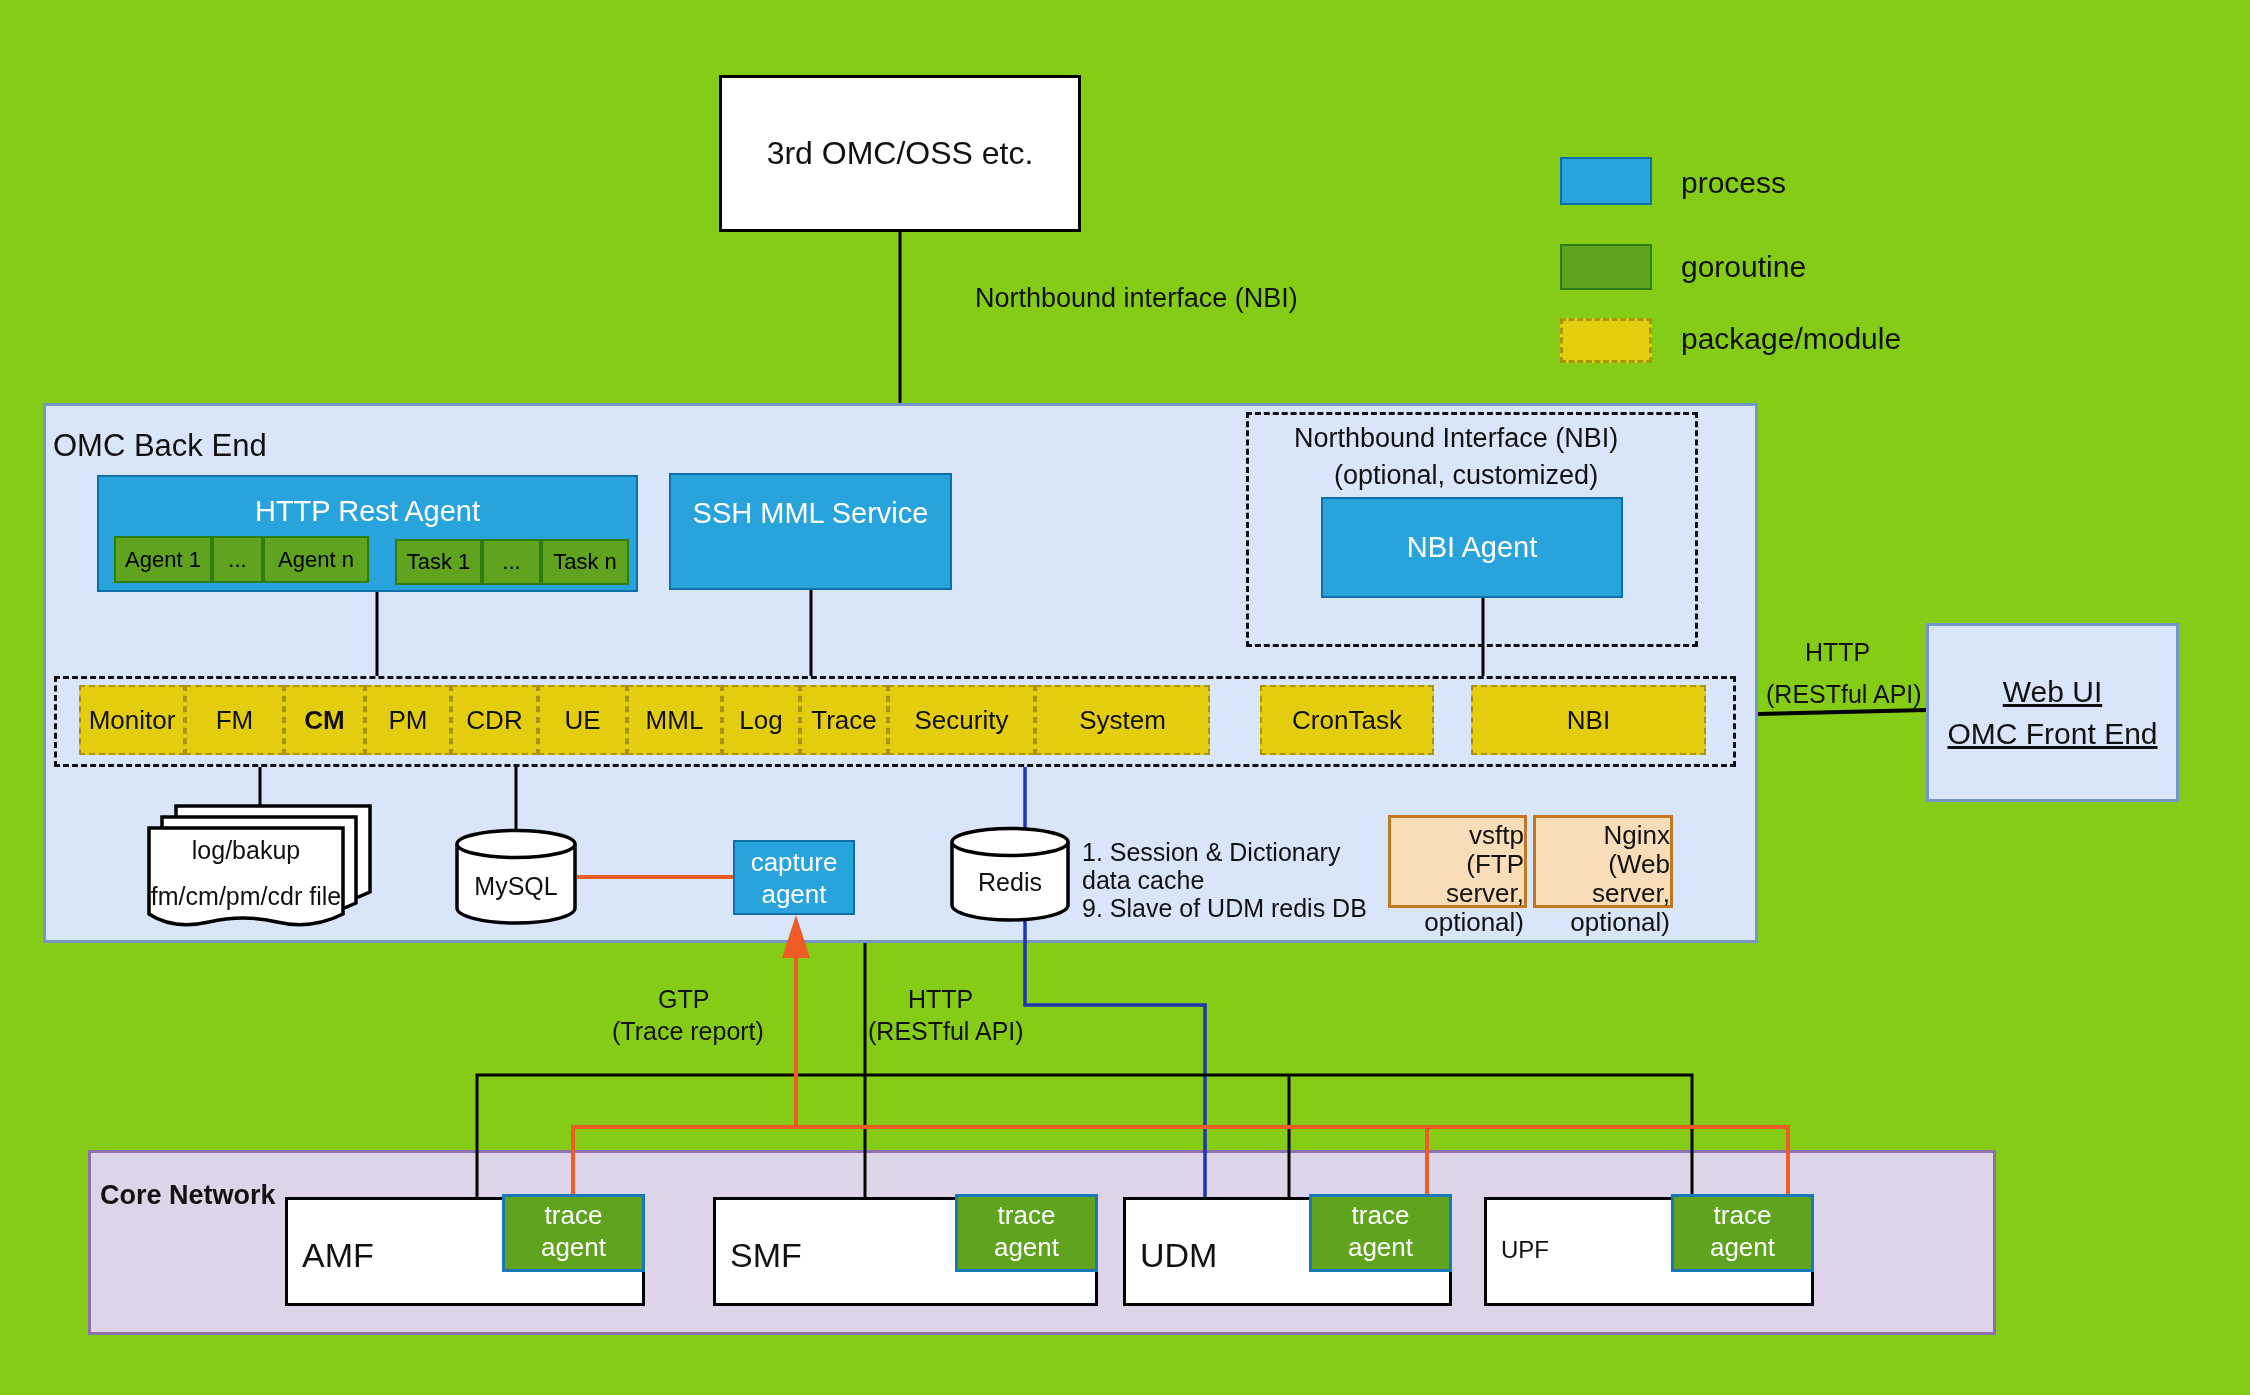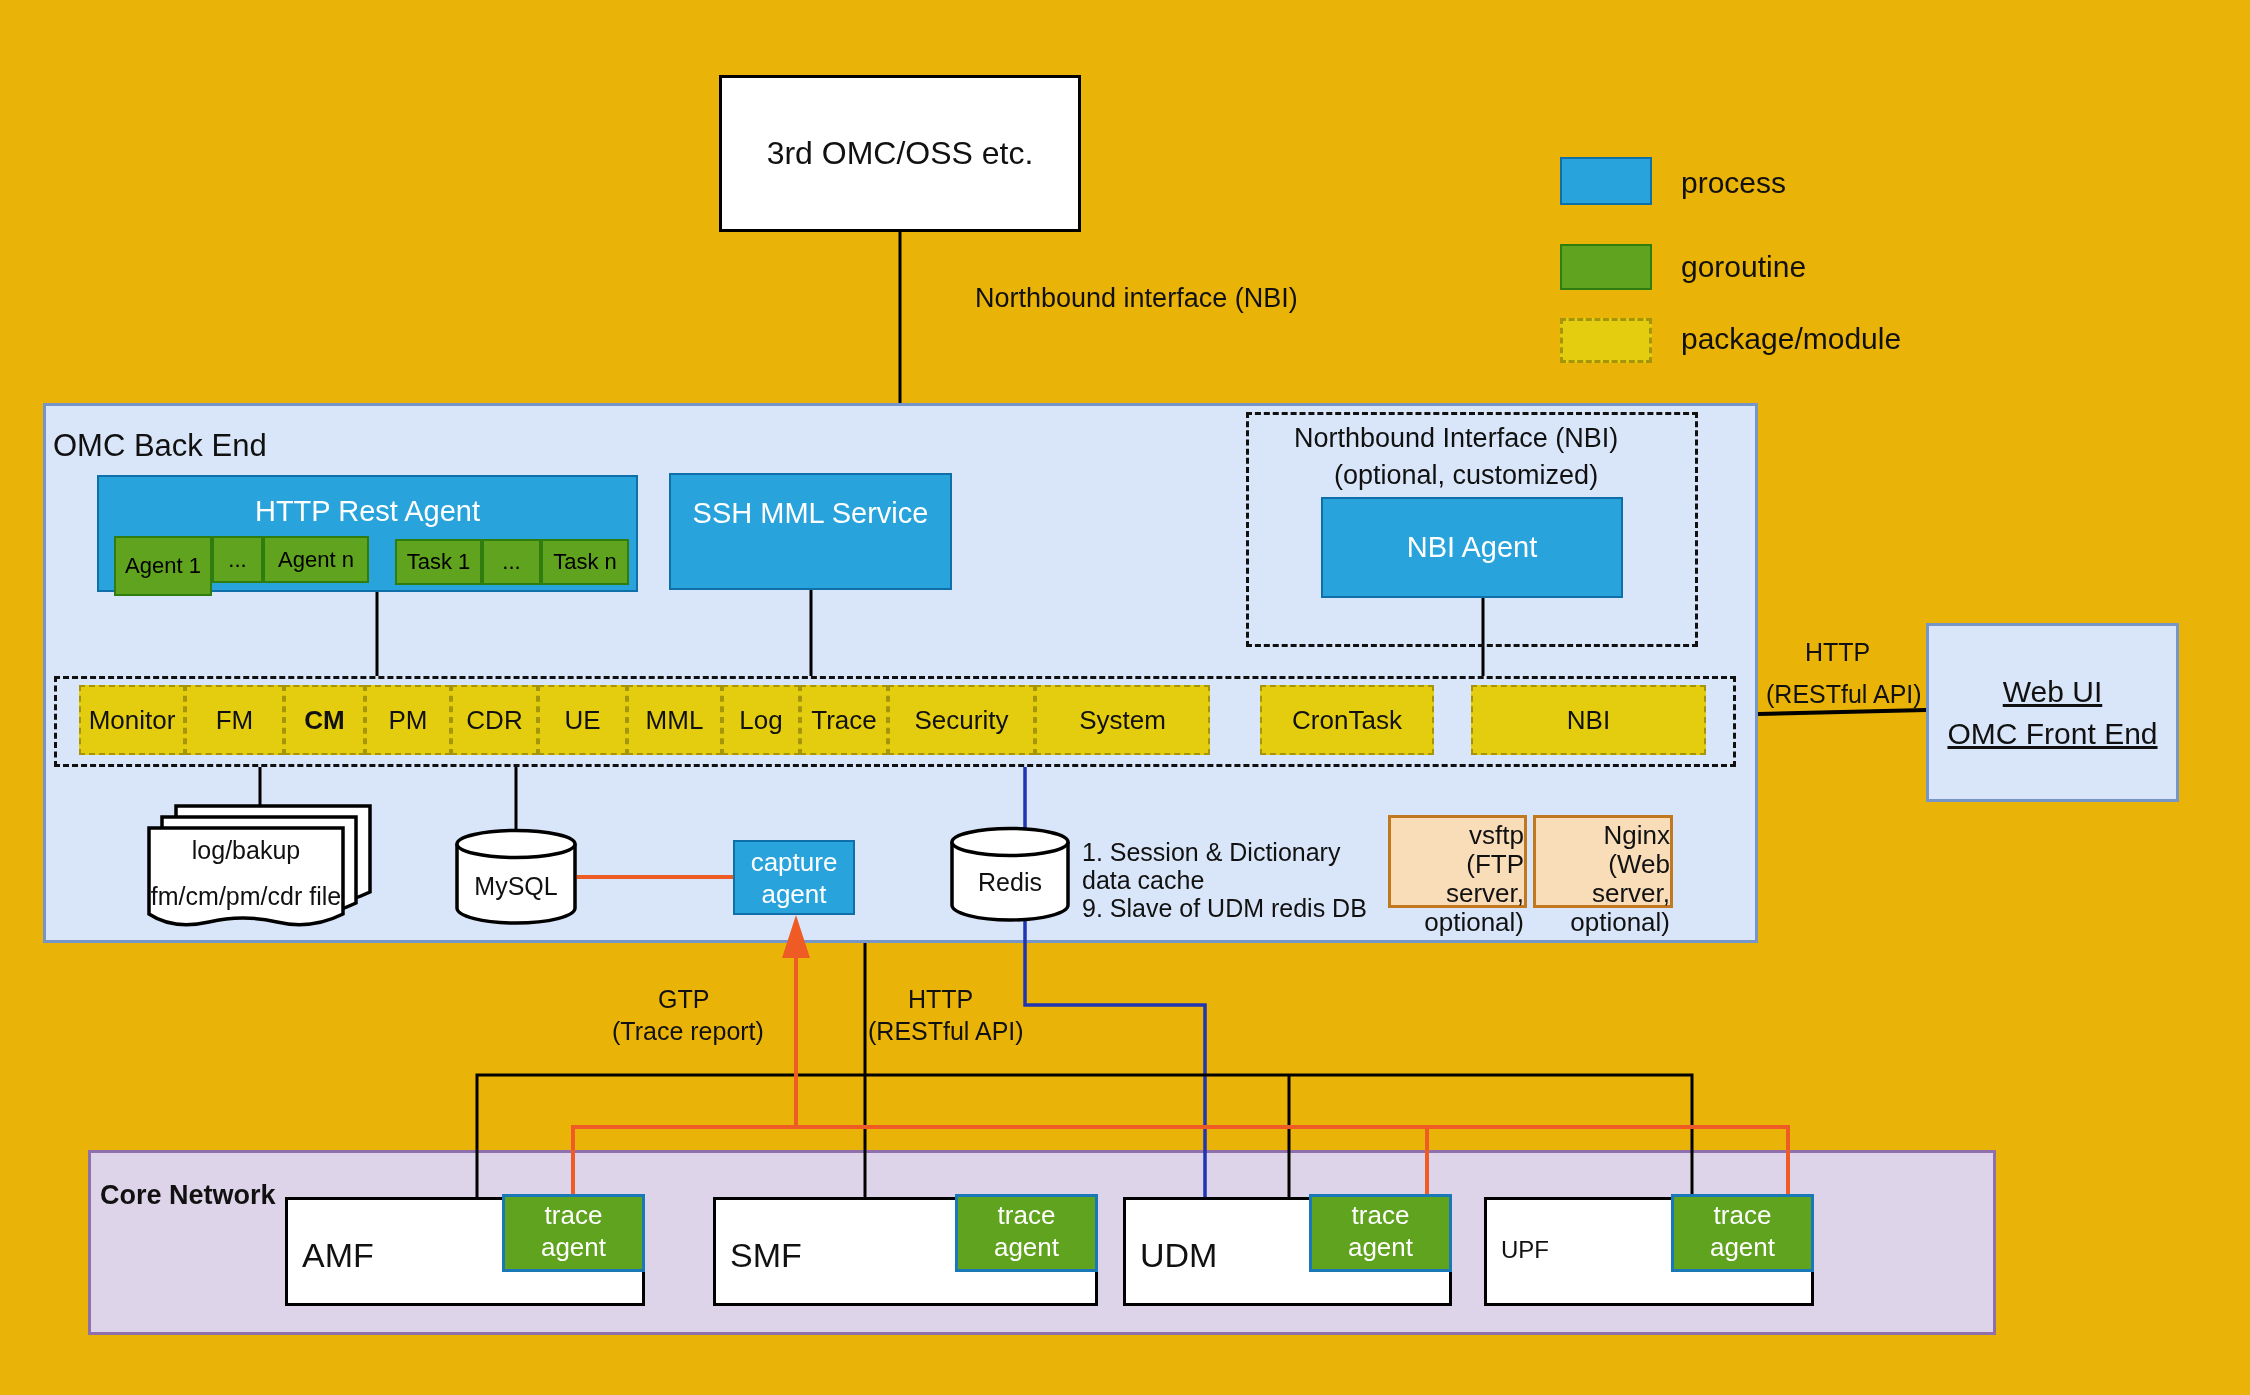--- a/index.html
+++ b/index.html
@@ -1,16 +1,16 @@
 <!DOCTYPE html>
 <html><head>
 <meta charset="utf-8">
 <style>
   html,body{margin:0;padding:0;background:#fff;}
-  #canvas{position:relative;width:2250px;height:1395px;background:#eab308;overflow:hidden;
+  #canvas{position:relative;width:2250px;height:1395px;background:#84cc16;overflow:hidden;
           font-family:"Liberation Sans", sans-serif;color:#111;}
   .abs{position:absolute;box-sizing:border-box;}
   .panel{z-index:0;}
   .lyr{z-index:2;}
   .toplyr{z-index:3;}
   #connectors{position:absolute;left:0;top:0;z-index:1;pointer-events:none;}
   .center{display:flex;align-items:center;justify-content:center;text-align:center;}
   .whitebox{background:#fff;border:3px solid #000;}
   .procbox{background:#29A3DB;border:2.5px solid #0F6FA8;color:#fff;}
   .greenchip{background:#5FA31E;border:2px solid #2E7D0E;color:#000;font-size:22px;}
@@ -66,21 +66,21 @@
   <div class="abs lyr" style="left:1560px;top:244px;width:92px;height:46px;background:#5FA31E;border:2.5px solid #2E7D0E;"></div>
   <div class="abs lyr lbl" style="left:1681px;top:250px;font-size:30px;">goroutine</div>
   <div class="abs lyr" style="left:1560px;top:318px;width:92px;height:45px;background:#E4CD0E;border:3px dashed #A79509;"></div>
   <div class="abs lyr lbl" style="left:1681px;top:322px;font-size:30px;">package/module</div>
 
   <div class="abs lyr lbl" style="left:53px;top:428px;font-size:31px;">OMC Back End</div>
 
   <div class="abs lyr procbox" style="left:97px;top:475px;width:541px;height:117px;">
     <div class="lbl" style="position:absolute;left:0;right:0;top:18px;text-align:center;font-size:29px;">HTTP Rest Agent</div>
   </div>
-  <div class="abs lyr greenchip center" style="left:114px;top:536px;width:98px;height:60px;">
+  <div class="abs lyr greenchip center" style="left:114px;top:536px;width:98px;height:47px;">
     <span>Agent 1</span>
   </div>
   <div class="abs lyr greenchip center" style="left:212px;top:536px;width:51px;height:47px;">
     <span>...</span>
   </div>
   <div class="abs lyr greenchip center" style="left:263px;top:536px;width:106px;height:47px;">
     <span>Agent n</span>
   </div>
   <div class="abs lyr greenchip center" style="left:395px;top:539px;width:87px;height:46px;">
     <span>Task 1</span>

